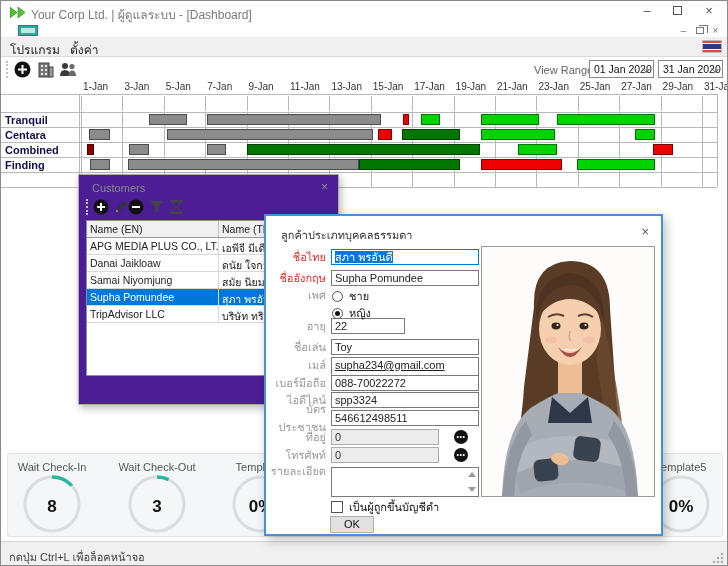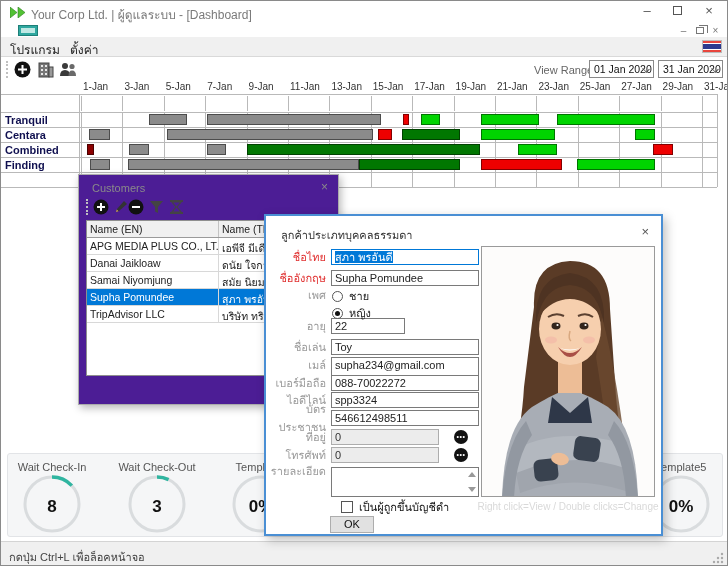--- a/index.html
+++ b/index.html
@@ -300,21 +300,21 @@
     <div id="dlgfields">
         <div class="flabel red" style="position: absolute; left: 0px; top: 33px; width: 60px; height: 16px;">ชื่อไทย</div>
         <div class="finput focus" style="position: absolute; left: 65px; top: 33px; width: 148px; height: 16px;"><span class="seltext">สุภา พรอันดี</span></div>
         <div class="flabel red" style="position: absolute; left: 0px; top: 54px; width: 60px; height: 16px;">ชื่ออังกฤษ</div>
         <div class="finput" style="position: absolute; left: 65px; top: 54px; width: 148px; height: 16px;">Supha Pomundee</div>
         <div class="flabel" style="position: absolute; left: 0px; top: 102px; width: 60px; height: 16px;">อายุ</div>
         <div class="finput" style="position: absolute; left: 65px; top: 102px; width: 74px; height: 16px;">22</div>
         <div class="flabel" style="position: absolute; left: 0px; top: 123px; width: 60px; height: 16px;">ชื่อเล่น</div>
         <div class="finput" style="position: absolute; left: 65px; top: 123px; width: 148px; height: 16px;">Toy</div>
         <div class="flabel" style="position: absolute; left: 0px; top: 141px; width: 60px; height: 16px;">เมล์</div>
-        <div class="finput" style="position: absolute; left: 65px; top: 141px; width: 148px; height: 32px;">supha234@gmail.com</div>
+        <div class="finput" style="position: absolute; left: 65px; top: 141px; width: 148px; height: 32px; text-decoration: underline;">supha234@gmail.com</div>
         <div class="flabel" style="position: absolute; left: 0px; top: 159px; width: 60px; height: 16px;">เบอร์มือถือ</div>
         <div class="finput" style="position: absolute; left: 65px; top: 159px; width: 148px; height: 16px;">088-70022272</div>
         <div class="flabel" style="position: absolute; left: 0px; top: 176px; width: 60px; height: 16px;">ไอดีไลน์</div>
         <div class="finput" style="position: absolute; left: 65px; top: 176px; width: 148px; height: 16px;">spp3324</div>
         <div class="flabel" style="position: absolute; left: 0px; top: 194px; width: 60px; height: 16px;">บัตรประชาชน</div>
         <div class="finput" style="position: absolute; left: 65px; top: 194px; width: 148px; height: 16px;">546612498511</div>
         <div class="flabel" style="position: absolute; left: 0px; top: 213px; width: 60px; height: 16px;">ที่อยู่</div>
         <div class="finput dis" style="position: absolute; left: 65px; top: 213px; width: 108px; height: 16px;">0</div>
         <div class="ellbtn" style="position: absolute; left: 188px; top: 214px; font-size: 7px; line-height: 14px;">•••</div>
         <div class="flabel" style="position: absolute; left: 0px; top: 231px; width: 60px; height: 16px;">โทรศัพท์</div>
@@ -330,21 +330,21 @@
     <div class="abs flabel" style="left:0;top:72px;width:60px;height:13px;">เพศ</div>
     <div class="abs" style="left:66px;top:71px;display:flex;align-items:center;">
       <span class="radio"></span>
       <span class="rlabel">ชาย</span>
     </div>
     <div class="abs" style="left:66px;top:88px;display:flex;align-items:center;">
       <span class="radio on"></span>
       <span class="rlabel">หญิง</span>
     </div>
 
-    <div class="abs" style="left:75px;top:282px;display:flex;align-items:center;justify-content:flex-end;">
+    <div class="abs" style="left:65px;top:282px;display:flex;align-items:center;justify-content:flex-end;">
       <span class="checkbox"></span>
       <span class="rlabel" style="color:#111;">เป็นผู้ถูกขึ้นบัญชีดำ</span>
     </div>
 
     <div class="abs okbtn" style="left:64px;top:300px;width:44px;height:17px;">OK</div>
 
     <div class="abs photo">
       <svg width="174" height="251" viewBox="0 0 174 251">
         <rect width="174" height="251" fill="#fdfcfb"></rect>
 
@@ -379,21 +379,20 @@
 
         <path d="M28,206 Q70,178 140,196 L144,222 Q80,204 34,228 Z" fill="#b3b8bf"></path>
         <path d="M34,226 Q90,202 146,222 L144,244 Q88,226 38,246 Z" fill="#a0a5ad"></path>
         <rect x="92" y="190" width="26" height="24" rx="6" fill="#39424f" transform="rotate(8 105 202)"></rect>
         <rect x="52" y="212" width="24" height="22" rx="6" fill="#39424f" transform="rotate(-6 64 223)"></rect>
         <ellipse cx="78" cy="212" rx="9" ry="6" fill="#edbd96" transform="rotate(10 78 212)"></ellipse>
         <path d="M20,251 Q24,196 44,174 L50,188 Q34,210 32,251 Z" fill="#9298a1"></path>
         <path d="M156,251 Q152,196 132,174 L126,188 Q142,210 144,251 Z" fill="#9298a1"></path>
       </svg>
     </div>
-    <div class="abs photocap">Right click=View / Double clicks=Change</div>
   </div>
 
   <div class="abs statusbar">
     <div class="abs status-text">กดปุ่ม Ctrl+L เพื่อล็อคหน้าจอ</div>
     <svg class="abs" style="right:3px;bottom:3px;" width="12" height="12">
       <g fill="#a9a9a9">
           <circle cx="10" cy="2" r="1.2"></circle>
           <circle cx="10" cy="6" r="1.2"></circle>
           <circle cx="10" cy="10" r="1.2"></circle>
           <circle cx="6" cy="6" r="1.2"></circle>

